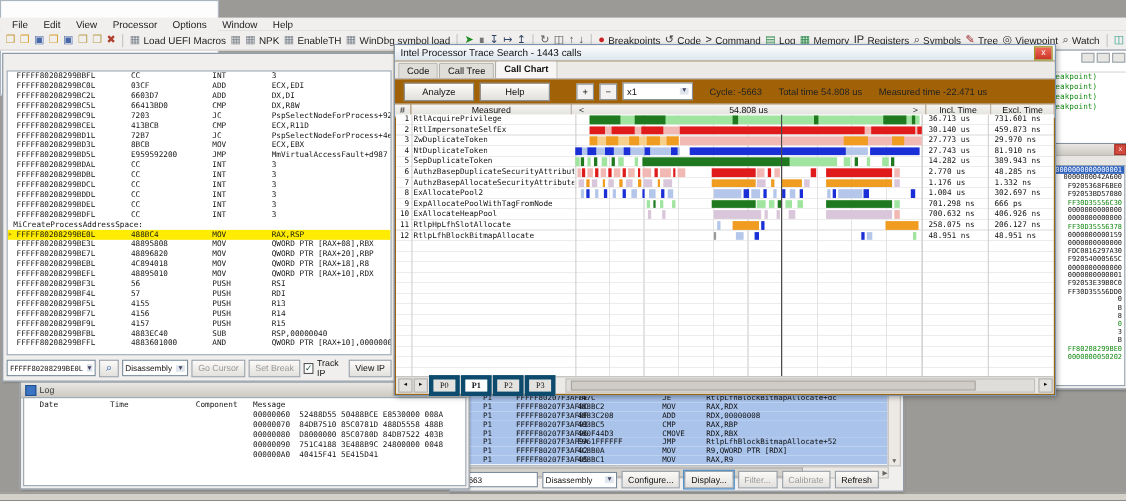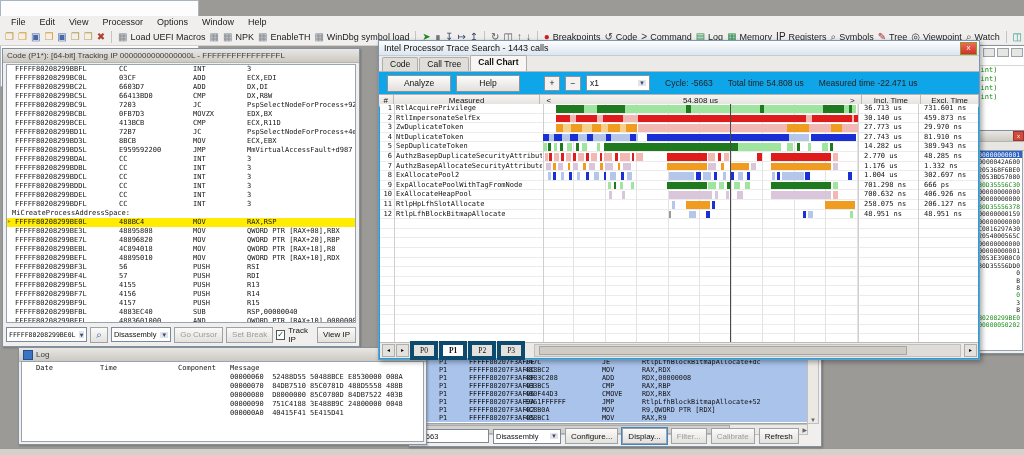--- a/index.html
+++ b/index.html
@@ -75,22 +75,22 @@
   .rhead{height:10px;background:linear-gradient(#e9e7e3,#ccc9c2);display:flex;align-items:center;border-bottom:1px solid #b6b4b0;}
   .rclose{margin-left:auto;margin-right:1px;width:9px;height:8px;background:#d24a3e;color:#fff;font-size:6px;line-height:8px;text-align:center;border:1px solid #a03028;}
   .rcolhead{height:8px;background:#e8e6e2;font-size:6.5px;padding-left:2px;border-bottom:1px solid #c8c6c2;color:#333;}
   #reg-rows{position:absolute;top:19px;left:2px;right:2px;bottom:2px;background:#fff;border:1px solid #98a4b0;overflow:hidden;}
   .rrow{height:7.4px;font-family:"DejaVu Sans Mono",monospace;font-size:6.3px;line-height:7.4px;text-align:right;
         padding-right:2px;white-space:pre;color:#141414;overflow:hidden;}
   .rrow.sel{background:#2f63c0;color:#fff;}
   .rrow.grn{color:#168a16;}
   #win-extra{left:825px;top:358px;width:197px;height:85px;background:#fdfdfd;border:1px solid #a8b4c0;z-index:1;}
   
-  #dlg{position:absolute;left:358px;top:40px;width:600px;height:318px;background:#0ea5e9;border:1px solid #7a96b4;
-       box-shadow:2px 2px 5px rgba(0,0,0,.35);z-index:10;margin-left:20px;}
+  #dlg{position:absolute;left:358px;top:40px;width:600px;height:318px;background:#a16207;border:1px solid #7a96b4;
+       box-shadow:2px 2px 5px rgba(0,0,0,.35);z-index:10;}
   .dtitle{height:14px;background:linear-gradient(#fdfdfe,#dce5ee);display:flex;align-items:center;padding-left:5px;
           font-size:9px;color:#101010;border-bottom:1px solid #c2ccd6;}
   .dclose{margin-left:auto;margin-right:2px;width:15px;height:11px;background:linear-gradient(#ee6a5a,#cc3425);
           color:#fff;font-size:8px;line-height:10px;text-align:center;border:1px solid #992;}
   .dtabs{height:15px;display:flex;align-items:flex-end;padding-left:3px;background:#eceae7;border-bottom:1px solid #b6b4b0;font-size:8.5px;}
   .dtab{padding:1px 7px 0 7px;height:12px;border:1px solid #b0aeaa;border-bottom:none;background:#e0ded9;margin-right:1px;border-radius:2px 2px 0 0;}
   .dtab.active{background:#f7f6f4;height:14px;font-weight:bold;}
   .dbar{height:22px;display:flex;align-items:center;gap:5px;padding-left:8px;font-size:8.5px;}
   .dbtn{width:62px;height:15px;border:1px solid #8a929a;background:linear-gradient(#fdfdfc,#e1dfdb);
         display:flex;align-items:center;justify-content:center;}
@@ -253,28 +253,26 @@
         <span class="glyph" style="color: rgb(68, 68, 68);">⌕</span>
         <span class="tlbl">Watch</span>
       </div>
       <div class="tsep"></div>
       <div class="tbtn">
         <span class="glyph" style="color: rgb(42, 154, 138);">◫</span>
       </div>
     </div>
 
   <div class="cwin" id="win-code">
-    <div class="ctitle">Code (P1*): [64-bit] Tracking IP 0000000000000000L - FFFFFFFFFFFFFFFFL</div>
     <div id="code-rows">
         <div class="crow"><span class="ca">FFFFF80208299BBFL</span><span class="cb">CC</span><span class="cm">INT</span><span class="co">3</span></div>
         <div class="crow"><span class="ca">FFFFF80208299BC0L</span><span class="cb">03CF</span><span class="cm">ADD</span><span class="co">ECX,EDI</span></div>
         <div class="crow"><span class="ca">FFFFF80208299BC2L</span><span class="cb">6603D7</span><span class="cm">ADD</span><span class="co">DX,DI</span></div>
         <div class="crow"><span class="ca">FFFFF80208299BC5L</span><span class="cb">66413BD0</span><span class="cm">CMP</span><span class="co">DX,R8W</span></div>
         <div class="crow"><span class="ca">FFFFF80208299BC9L</span><span class="cb">7203</span><span class="cm">JC</span><span class="co">PspSelectNodeForProcess+92</span></div>
-        <div class="crow"><span class="ca">FFFFF80208299BCBL</span><span class="cb">0FB7D3</span><span class="cm">MOVZX</span><span class="co">EDX,BX</span></div>
         <div class="crow"><span class="ca">FFFFF80208299BCEL</span><span class="cb">413BCB</span><span class="cm">CMP</span><span class="co">ECX,R11D</span></div>
         <div class="crow"><span class="ca">FFFFF80208299BD1L</span><span class="cb">72B7</span><span class="cm">JC</span><span class="co">PspSelectNodeForProcess+4e</span></div>
         <div class="crow"><span class="ca">FFFFF80208299BD3L</span><span class="cb">8BCB</span><span class="cm">MOV</span><span class="co">ECX,EBX</span></div>
         <div class="crow"><span class="ca">FFFFF80208299BD5L</span><span class="cb">E959592200</span><span class="cm">JMP</span><span class="co">MmVirtualAccessFault+d987</span></div>
         <div class="crow"><span class="ca">FFFFF80208299BDAL</span><span class="cb">CC</span><span class="cm">INT</span><span class="co">3</span></div>
         <div class="crow"><span class="ca">FFFFF80208299BDBL</span><span class="cb">CC</span><span class="cm">INT</span><span class="co">3</span></div>
         <div class="crow"><span class="ca">FFFFF80208299BDCL</span><span class="cb">CC</span><span class="cm">INT</span><span class="co">3</span></div>
         <div class="crow"><span class="ca">FFFFF80208299BDDL</span><span class="cb">CC</span><span class="cm">INT</span><span class="co">3</span></div>
         <div class="crow"><span class="ca">FFFFF80208299BDEL</span><span class="cb">CC</span><span class="cm">INT</span><span class="co">3</span></div>
         <div class="crow"><span class="ca">FFFFF80208299BDFL</span><span class="cb">CC</span><span class="cm">INT</span><span class="co">3</span></div>

